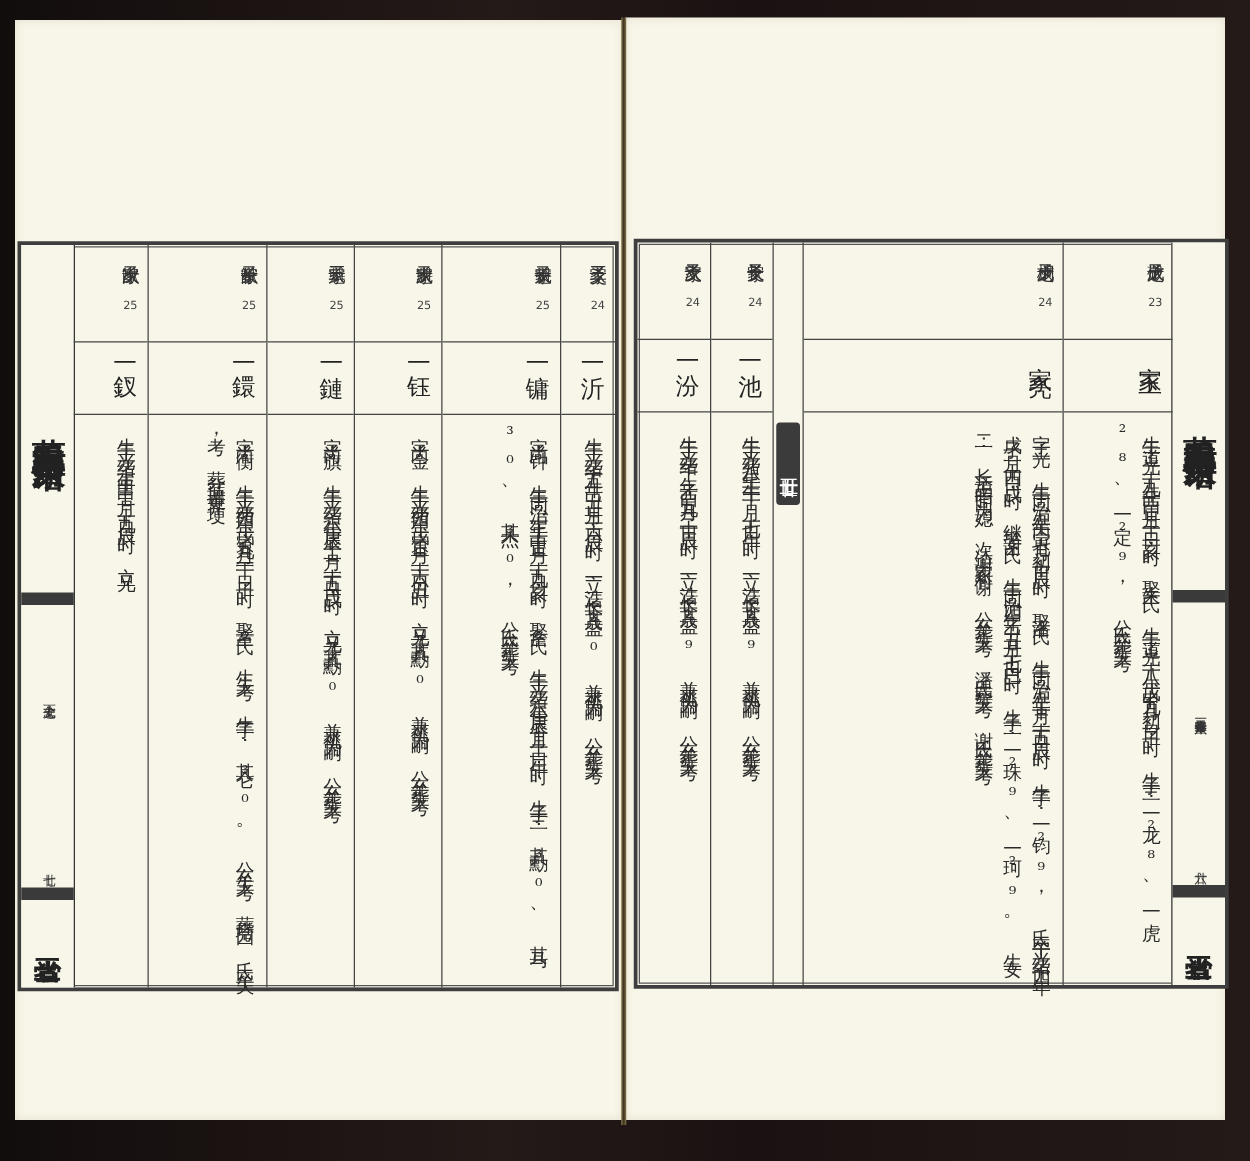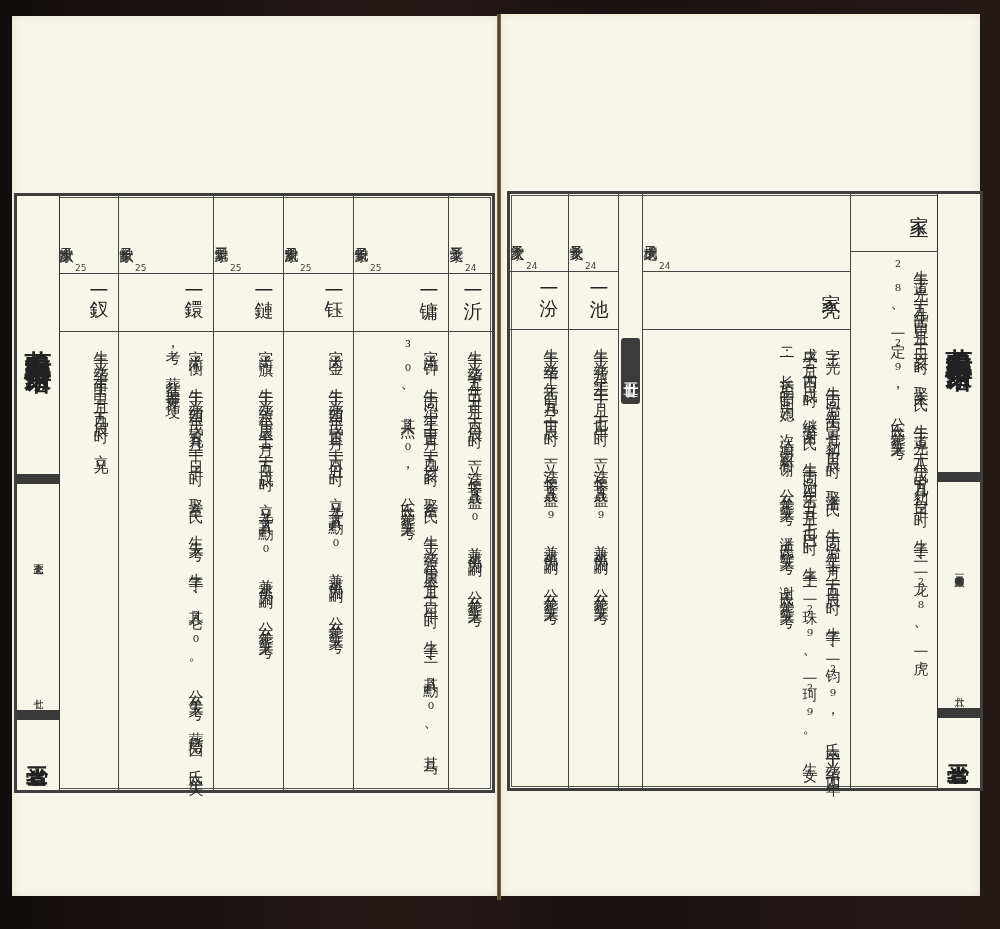--- a/index.html
+++ b/index.html
@@ -15,21 +15,21 @@
   .spine{position:absolute;top:0;width:42px;height:100%;border-color:#333;border-style:solid;border-width:0;background:#f8f6e9;}
   .spine.left{left:0;border-right:1px solid #333;}
   .spine.right{right:0;border-left:1px solid #333;}
   .spine-title{position:absolute;top:6px;left:0;width:100%;writing-mode:vertical-rl;text-orientation:upright;font-size:27px;font-weight:bold;color:#222;letter-spacing:2px;text-align:center;line-height:42px;height:270px;}
   .spine-band{position:absolute;left:0;width:100%;height:10px;background:#3a3a3a;}
   .spine-sub{position:absolute;left:0;width:100%;writing-mode:vertical-rl;text-orientation:upright;font-size:10px;color:#333;line-height:42px;text-align:center;}
   .spine-hall{position:absolute;left:0;width:100%;bottom:4px;writing-mode:vertical-rl;text-orientation:upright;font-size:22px;font-weight:bold;color:#222;line-height:42px;height:72px;overflow:hidden;text-align:center;}
   .cols{position:absolute;top:0;height:100%;display:flex;flex-direction:row-reverse;}
   .col{position:relative;height:100%;border-left:1px solid #444;box-sizing:border-box;}
   .col:last-child{border-left:none;}
-  .hdr{height:78px;border-bottom:1px solid #444;display:flex;align-items:flex-end;padding:6px 6px 0 0;box-sizing:border-box;}
+  .hdr{height:78px;border-bottom:1px solid #444;display:flex;flex-direction:column;align-items:flex-end;padding:6px 6px 0 0;box-sizing:border-box;}
   .hdr-rel{writing-mode:vertical-rl;text-orientation:upright;font-size:14px;color:#333;line-height:16px;height:36px;}
   .hdr-gen{font-family:"DejaVu Sans",sans-serif;font-size:9px;color:#444;margin-top:2px;margin-right:2px;}
   .name{height:58px;border-bottom:1px solid #444;display:flex;justify-content:flex-end;padding:6px 8px 0 0;box-sizing:border-box;}
   .name span{writing-mode:vertical-rl;text-orientation:upright;font-size:19px;color:#222;line-height:20px;letter-spacing:6px;}
   .body{padding:6px 6px 0 4px;box-sizing:border-box;height:452px;display:flex;justify-content:flex-end;}
   .body p{margin:0;writing-mode:vertical-rl;text-orientation:upright;font-size:15px;color:#2a2a2a;line-height:23px;letter-spacing:5.6px;height:440px;}
   .gen-col{position:relative;height:100%;border-left:1px solid #444;width:24px;box-sizing:border-box;}
   .gen-badge{position:absolute;left:2px;top:144px;width:19px;height:66px;background:#3b3b3b;border-radius:3px;color:#fff;writing-mode:vertical-rl;text-orientation:upright;font-size:15px;text-align:center;line-height:19px;}
 </style>
 </head>
@@ -129,20 +129,24 @@
   <div class="spine right">
     <div class="spine-title">董氏客村二房家谱</div>
     <div class="spine-band" style="top:278px"></div>
     <div class="spine-sub" style="top:300px;height:150px">二零一六年春月重修</div>
     <div class="spine-sub" style="top:480px;height:30px">廿六</div>
     <div class="spine-band" style="top:514px"></div>
     <div class="spine-hall">三省堂</div>
   </div>
   <div class="cols" style="left:0;width:428px">
     <div class="col" style="width:88px">
+      <div class="hdr">
+          <span class="hdr-rel">成敬之子</span>
+          <span class="hdr-gen">23</span>
+        </div>
       <div class="name">
           <span>家玉</span>
         </div>
       <div class="body">
           <p>生于道光二十九年己酉正月十三日亥时，娶朱氏，生于道光二十八年戊申九月初二日子时，生子三：一龙²⁸、一虎²⁸、一定²⁹，公氏卒葬失考。</p>
         </div>
     </div>
     <div class="col" style="width:208px">
       <div class="hdr">
           <span class="hdr-rel">成桐之子</span>

